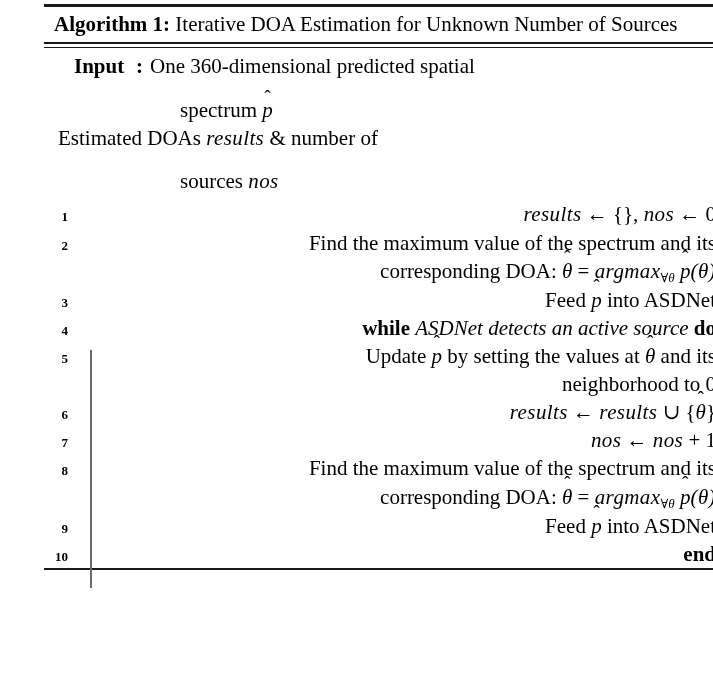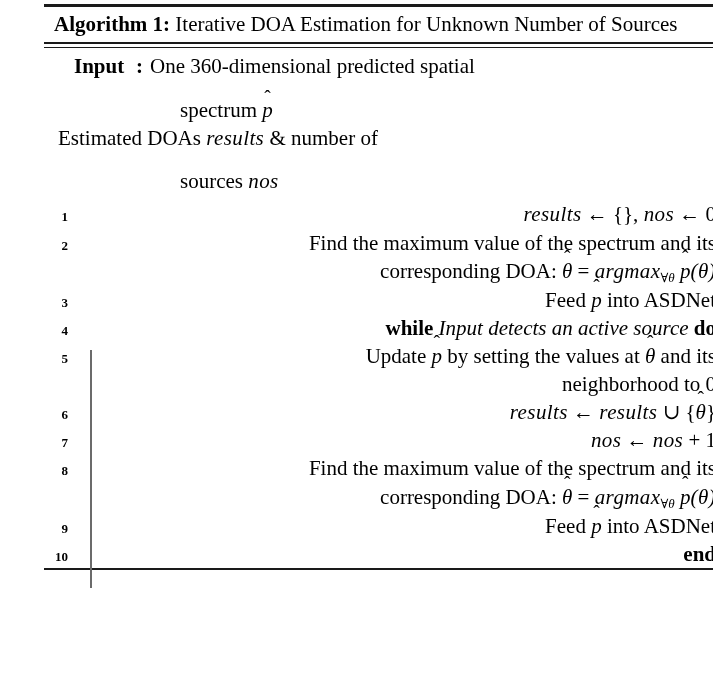--- a/index.html
+++ b/index.html
@@ -219,21 +219,21 @@
       <span class="lineno">3</span>
       <span class="content">
         Feed <span class="hat"><span class="acc">̂</span><span class="base">p</span></span> into ASDNet
       </span>
     </div>
 
     <div class="line">
       <span class="lineno">4</span>
       <span class="content">
         <span class="bd">while</span>
-        <span class="it">Input detects an active source</span>
+        <span class="it">ASDNet detects an active source</span>
         <span class="bd">do</span>
       </span>
     </div>
 
     <div class="line">
       <span class="lineno">5</span>
       <span class="content indent1">
         Update <span class="hat"><span class="acc">̂</span><span class="base">p</span></span> by setting the values at
         <span class="hat"><span class="acc">̂</span><span class="base">θ</span></span> and its
         <div class="cont-line">neighborhood to 0</div>

